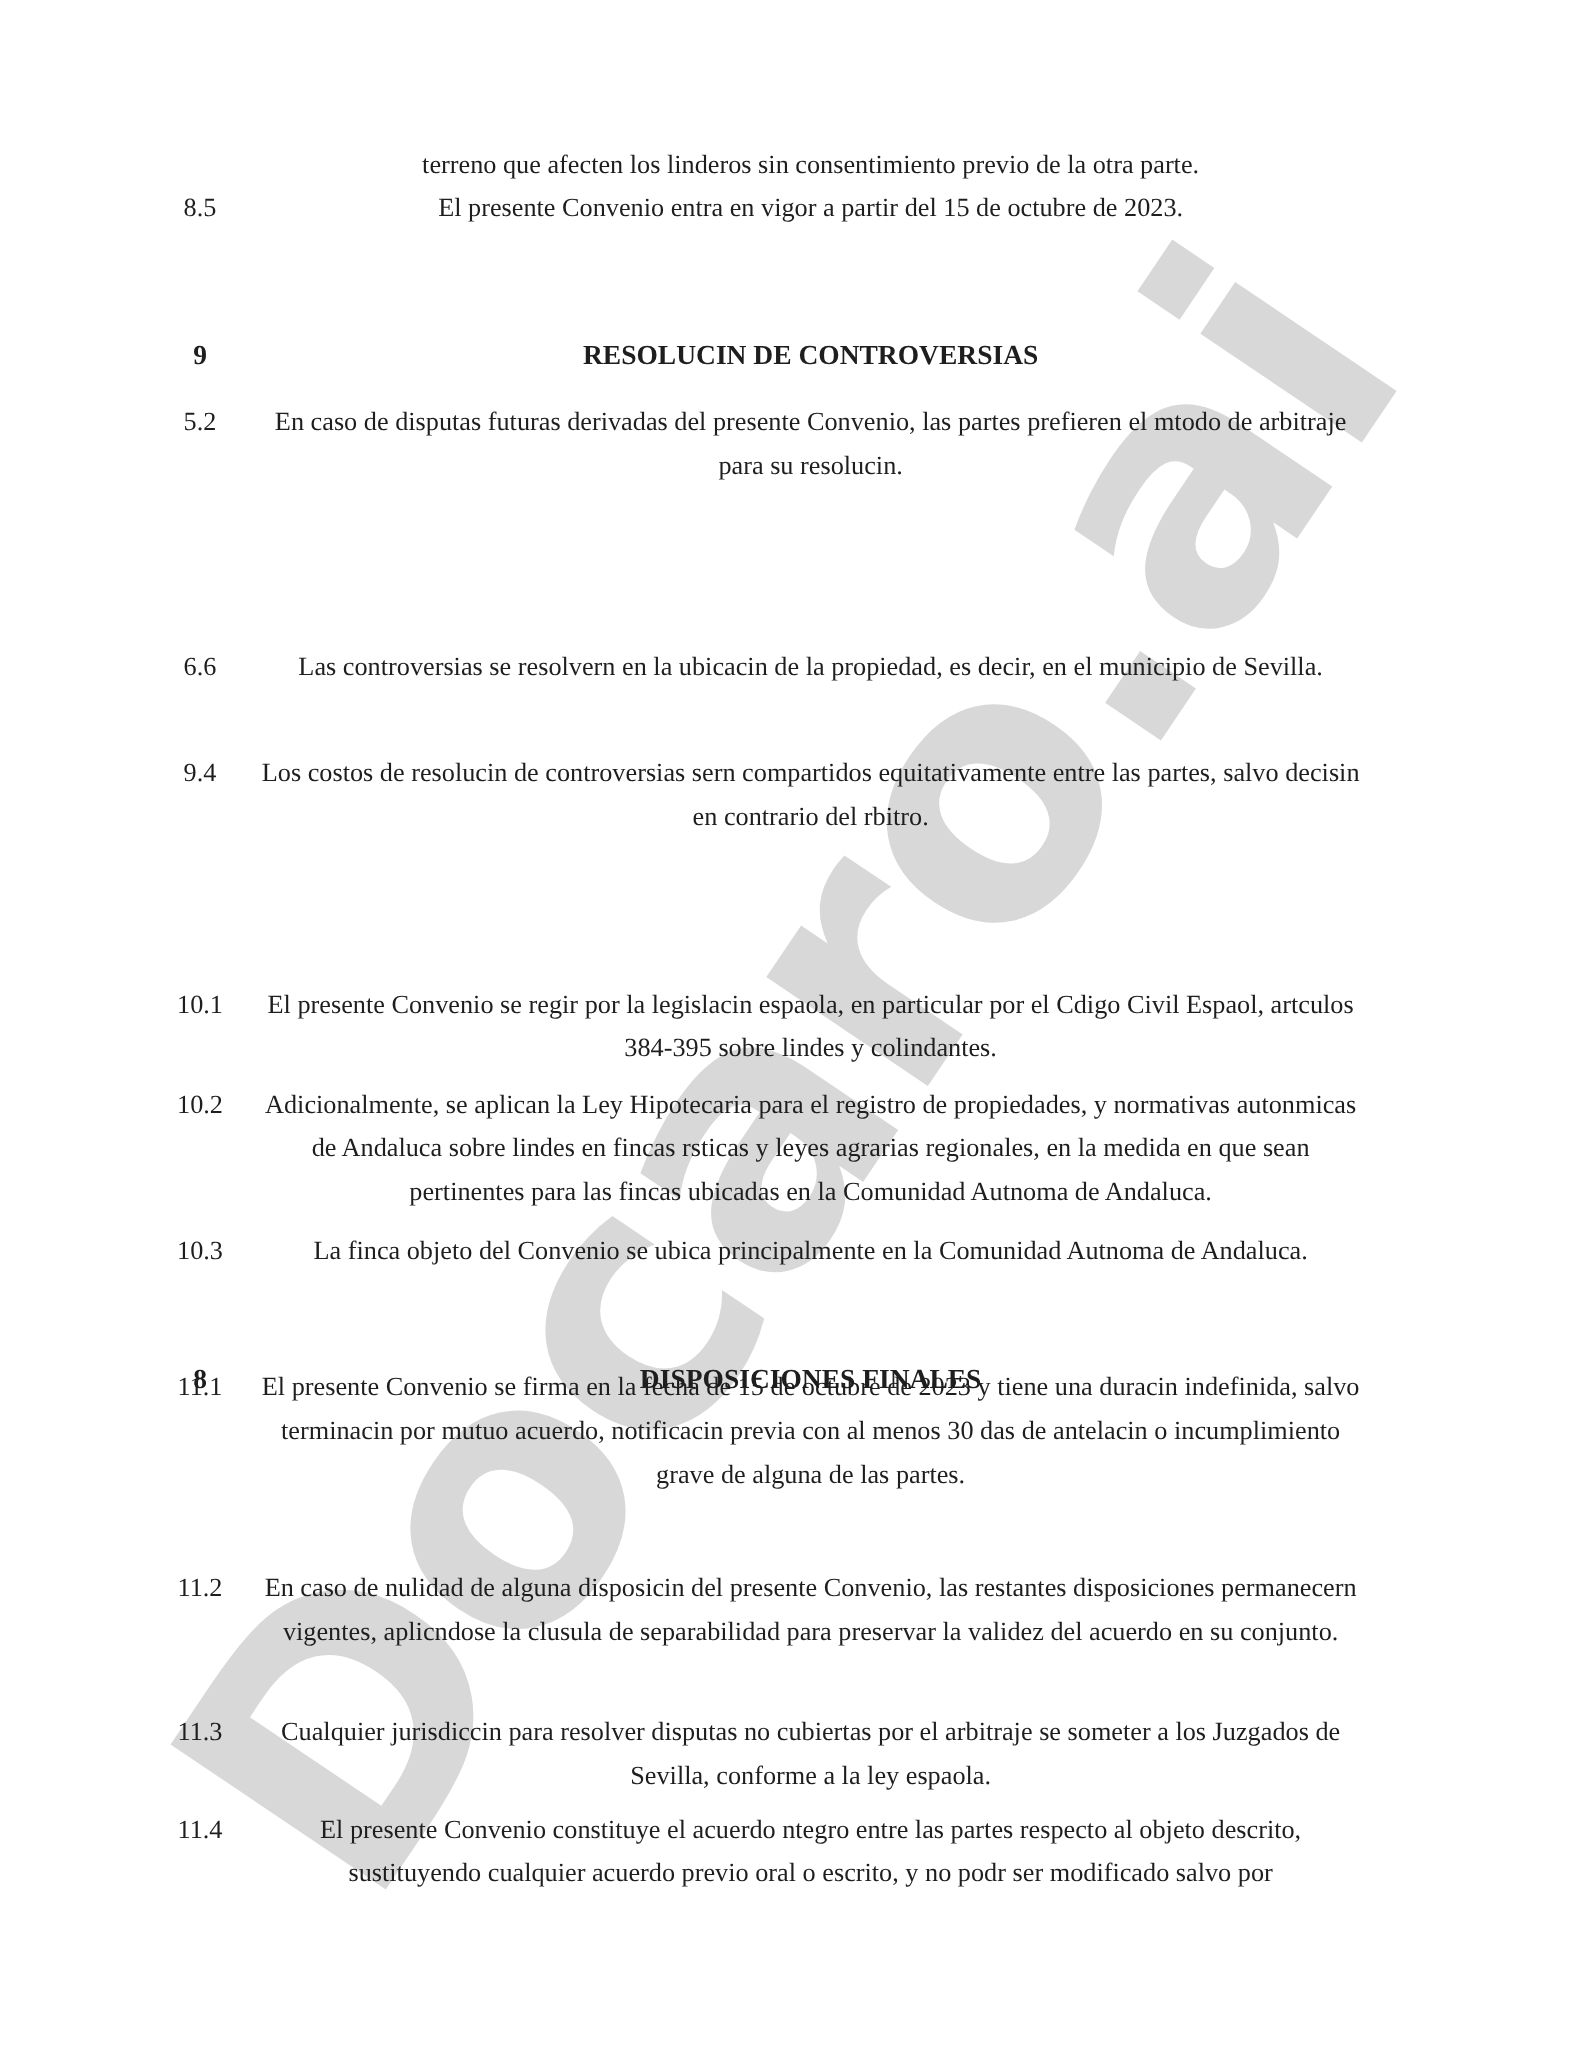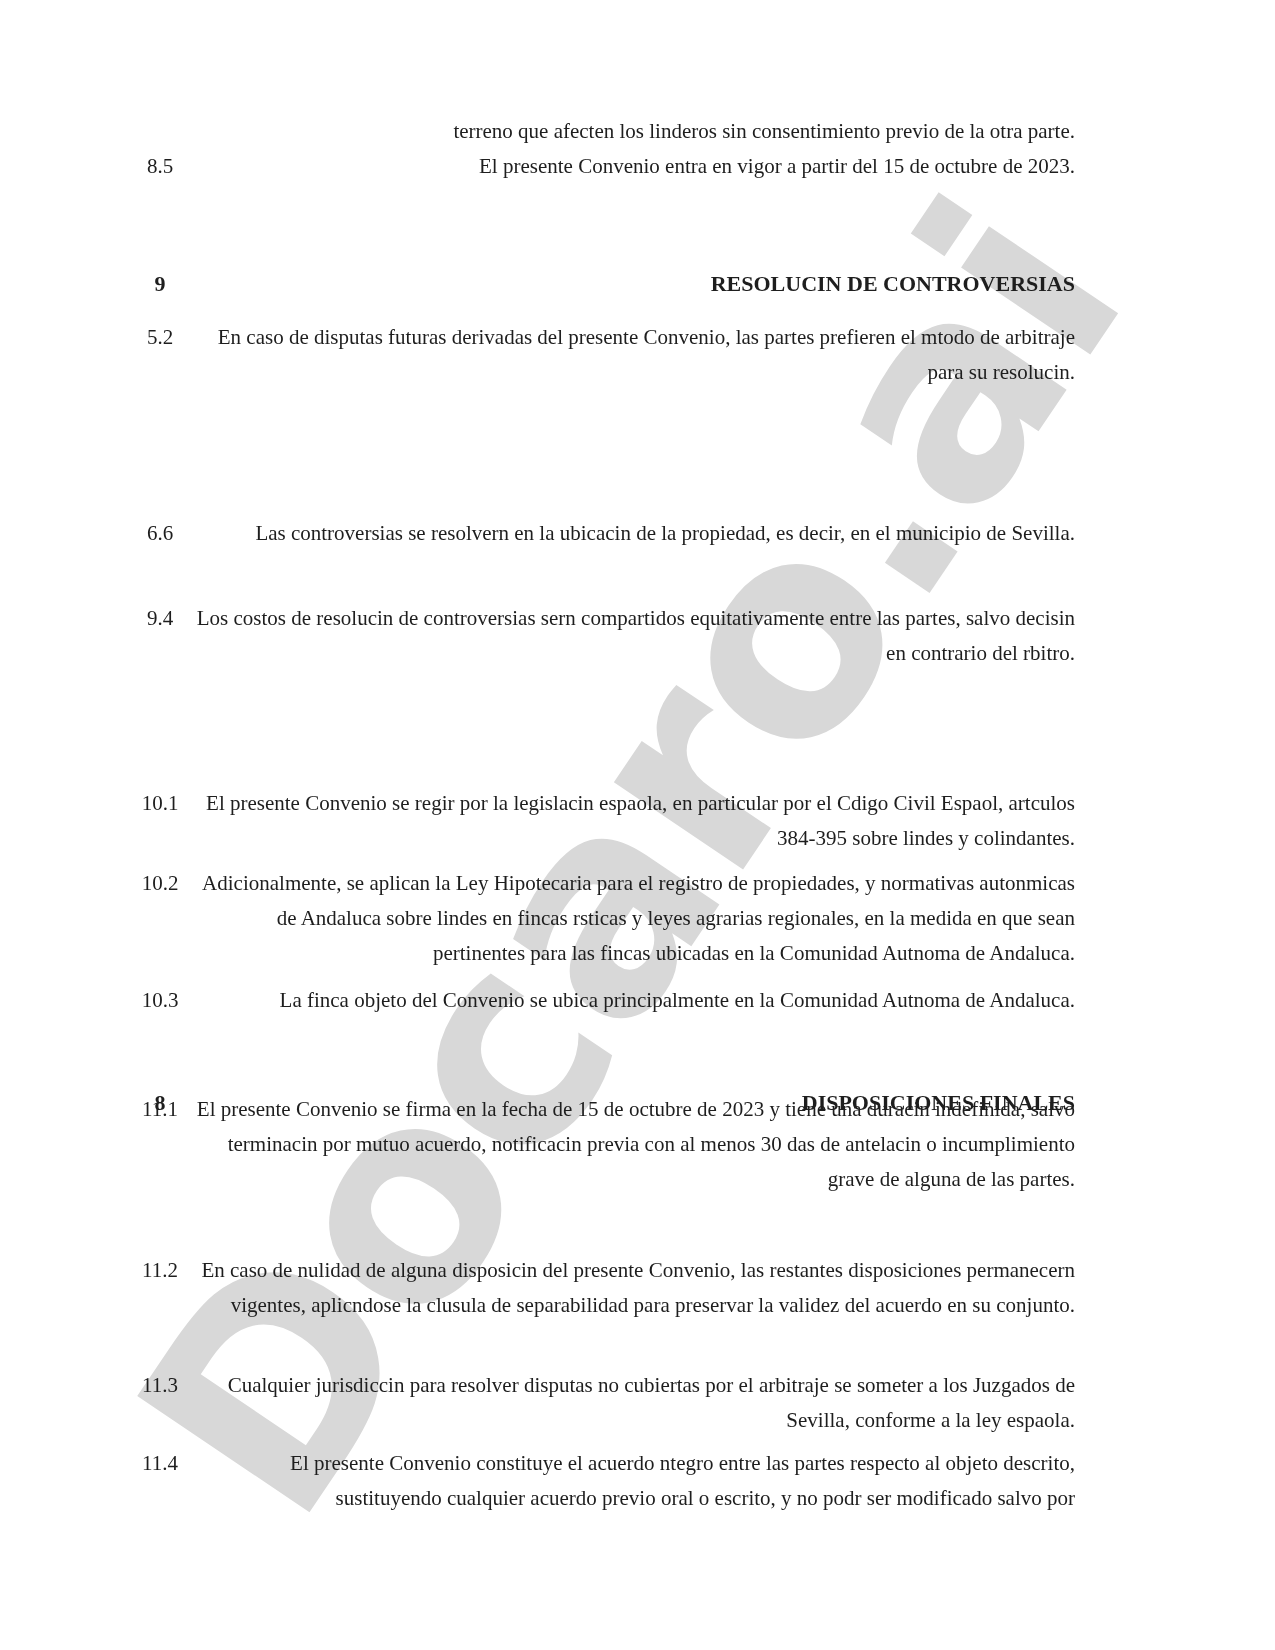--- a/index.html
+++ b/index.html
@@ -43,22 +43,22 @@
     font-size: 21px;
     line-height: 35px;
   }
   .row .num {
     flex: none;
     width: 48px;
     text-align: center;
   }
   .row .txt {
     width: 885px;
-    margin-left: 6px;
-    text-align: right;
+    margin-left: 22px;
+    text-align: center;
   }
   .row.heading {
     font-weight: bold;
     font-size: 22px;
   }
   .row .txt b {
     font-weight: normal;
   }
 </style>
 </head>

